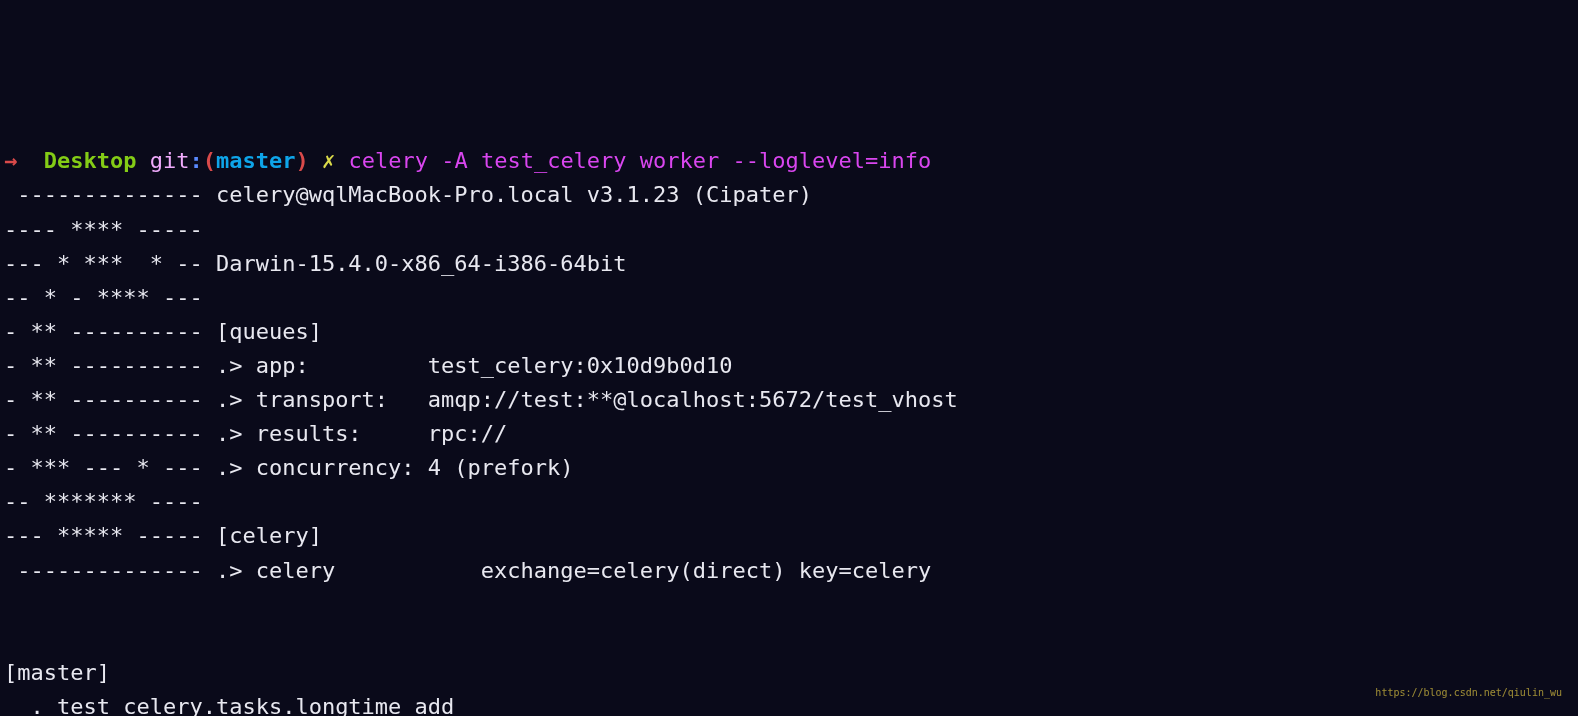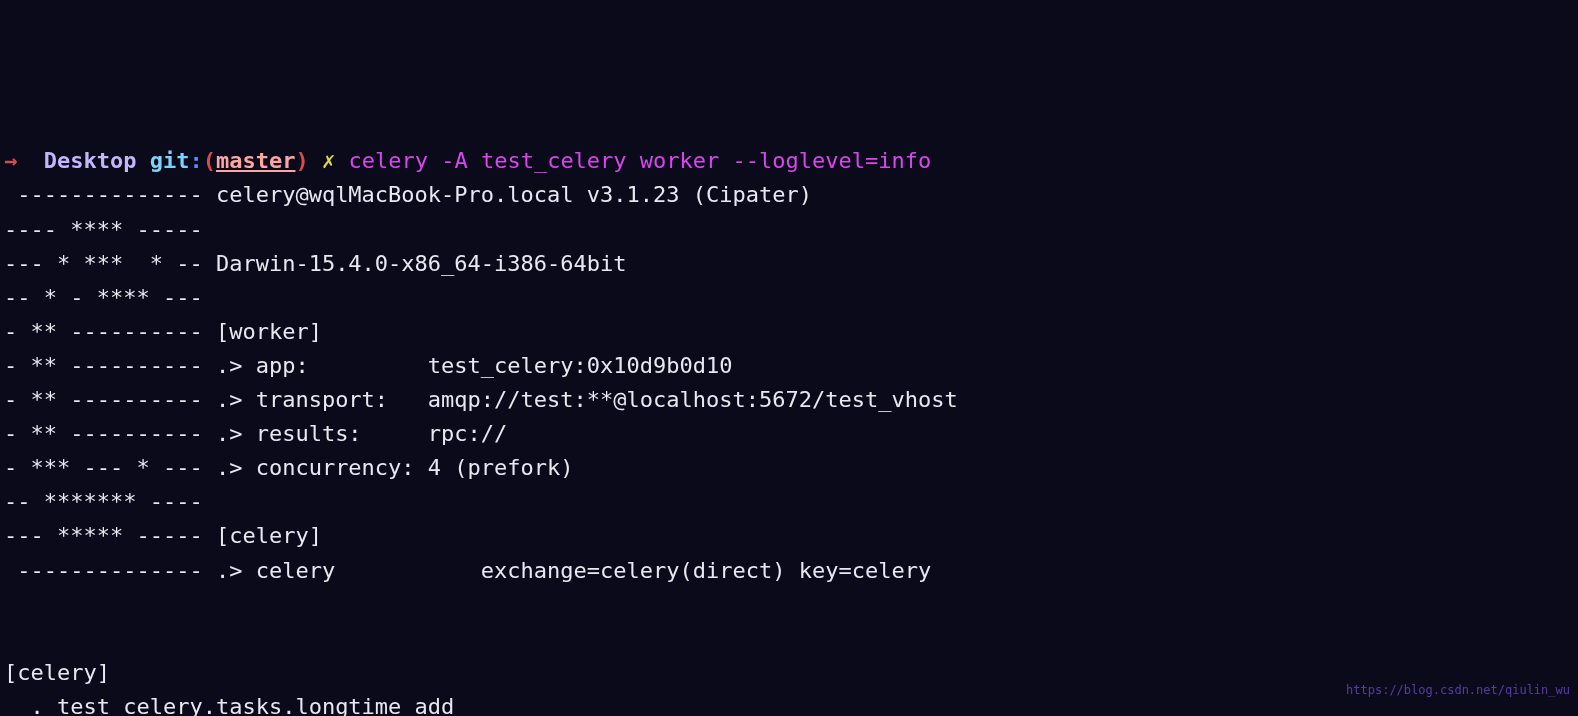--- a/index.html
+++ b/index.html
@@ -18,80 +18,79 @@
       width: 1578px;
       height: 716px;
       overflow: hidden;
       position: relative;
     }
     .arrow {
       color: #d94a4a;
       font-weight: bold;
     }
     .desktop {
-      color: #c4b5fd;
+      color: #84cc16;
       font-weight: bold;
     }
     .git {
-      color: #7dd3fc;
-      font-weight: bold;
+      color: #f0abfc;
+      font-weight: normal;
     }
     .colon {
       color: #5a8aff;
       font-weight: bold;
     }
     .paren {
       color: #d94a4a;
       font-weight: bold;
     }
     .branch {
-      color: #fca5a5;
+      color: #0ea5e9;
       font-weight: bold;
-      text-decoration: underline;
     }
     .x-mark {
       color: #d9d94a;
       font-weight: bold;
     }
     .cmd {
       color: #d946ef;
     }
     .line {
       color: #e8e8f0;
     }
     .watermark {
       position: absolute;
       bottom: 16px;
-      right: 8px;
-      color: #8b5cf6;
-      font-size: 12px;
+      right: 16px;
+      color: #fde047;
+      font-size: 10px;
       opacity: 0.6;
     }
   </style>
 </head>
 <body>
 
 
 
 <div><span class="arrow">→</span>  <span class="desktop">Desktop</span> <span class="git">git</span><span class="colon">:</span><span class="paren">(</span><span class="branch">master</span><span class="paren">)</span> <span class="x-mark">✗</span> <span class="cmd">celery -A test_celery worker --loglevel=info</span>
 <span class="line"> -------------- celery@wqlMacBook-Pro.local v3.1.23 (Cipater)</span>
 <span class="line">---- **** -----</span>
 <span class="line">--- * ***  * -- Darwin-15.4.0-x86_64-i386-64bit</span>
 <span class="line">-- * - **** ---</span>
-<span class="line">- ** ---------- [worker]</span>
+<span class="line">- ** ---------- [queues]</span>
 <span class="line">- ** ---------- .&gt; app:         test_celery:0x10d9b0d10</span>
 <span class="line">- ** ---------- .&gt; transport:   amqp://test:**@localhost:5672/test_vhost</span>
 <span class="line">- ** ---------- .&gt; results:     rpc://</span>
 <span class="line">- *** --- * --- .&gt; concurrency: 4 (prefork)</span>
 <span class="line">-- ******* ----</span>
 <span class="line">--- ***** ----- [celery]</span>
 <span class="line"> -------------- .&gt; celery           exchange=celery(direct) key=celery</span>
 <span class="line">                </span>
 <span class="line"></span>
-<span class="line">[celery]</span>
+<span class="line">[master]</span>
 <span class="line">  . test_celery.tasks.longtime_add</span>
 <span class="line"></span>
 
 
 </div>
 
 <div class="watermark">https://blog.csdn.net/qiulin_wu</div>
 
 
 

